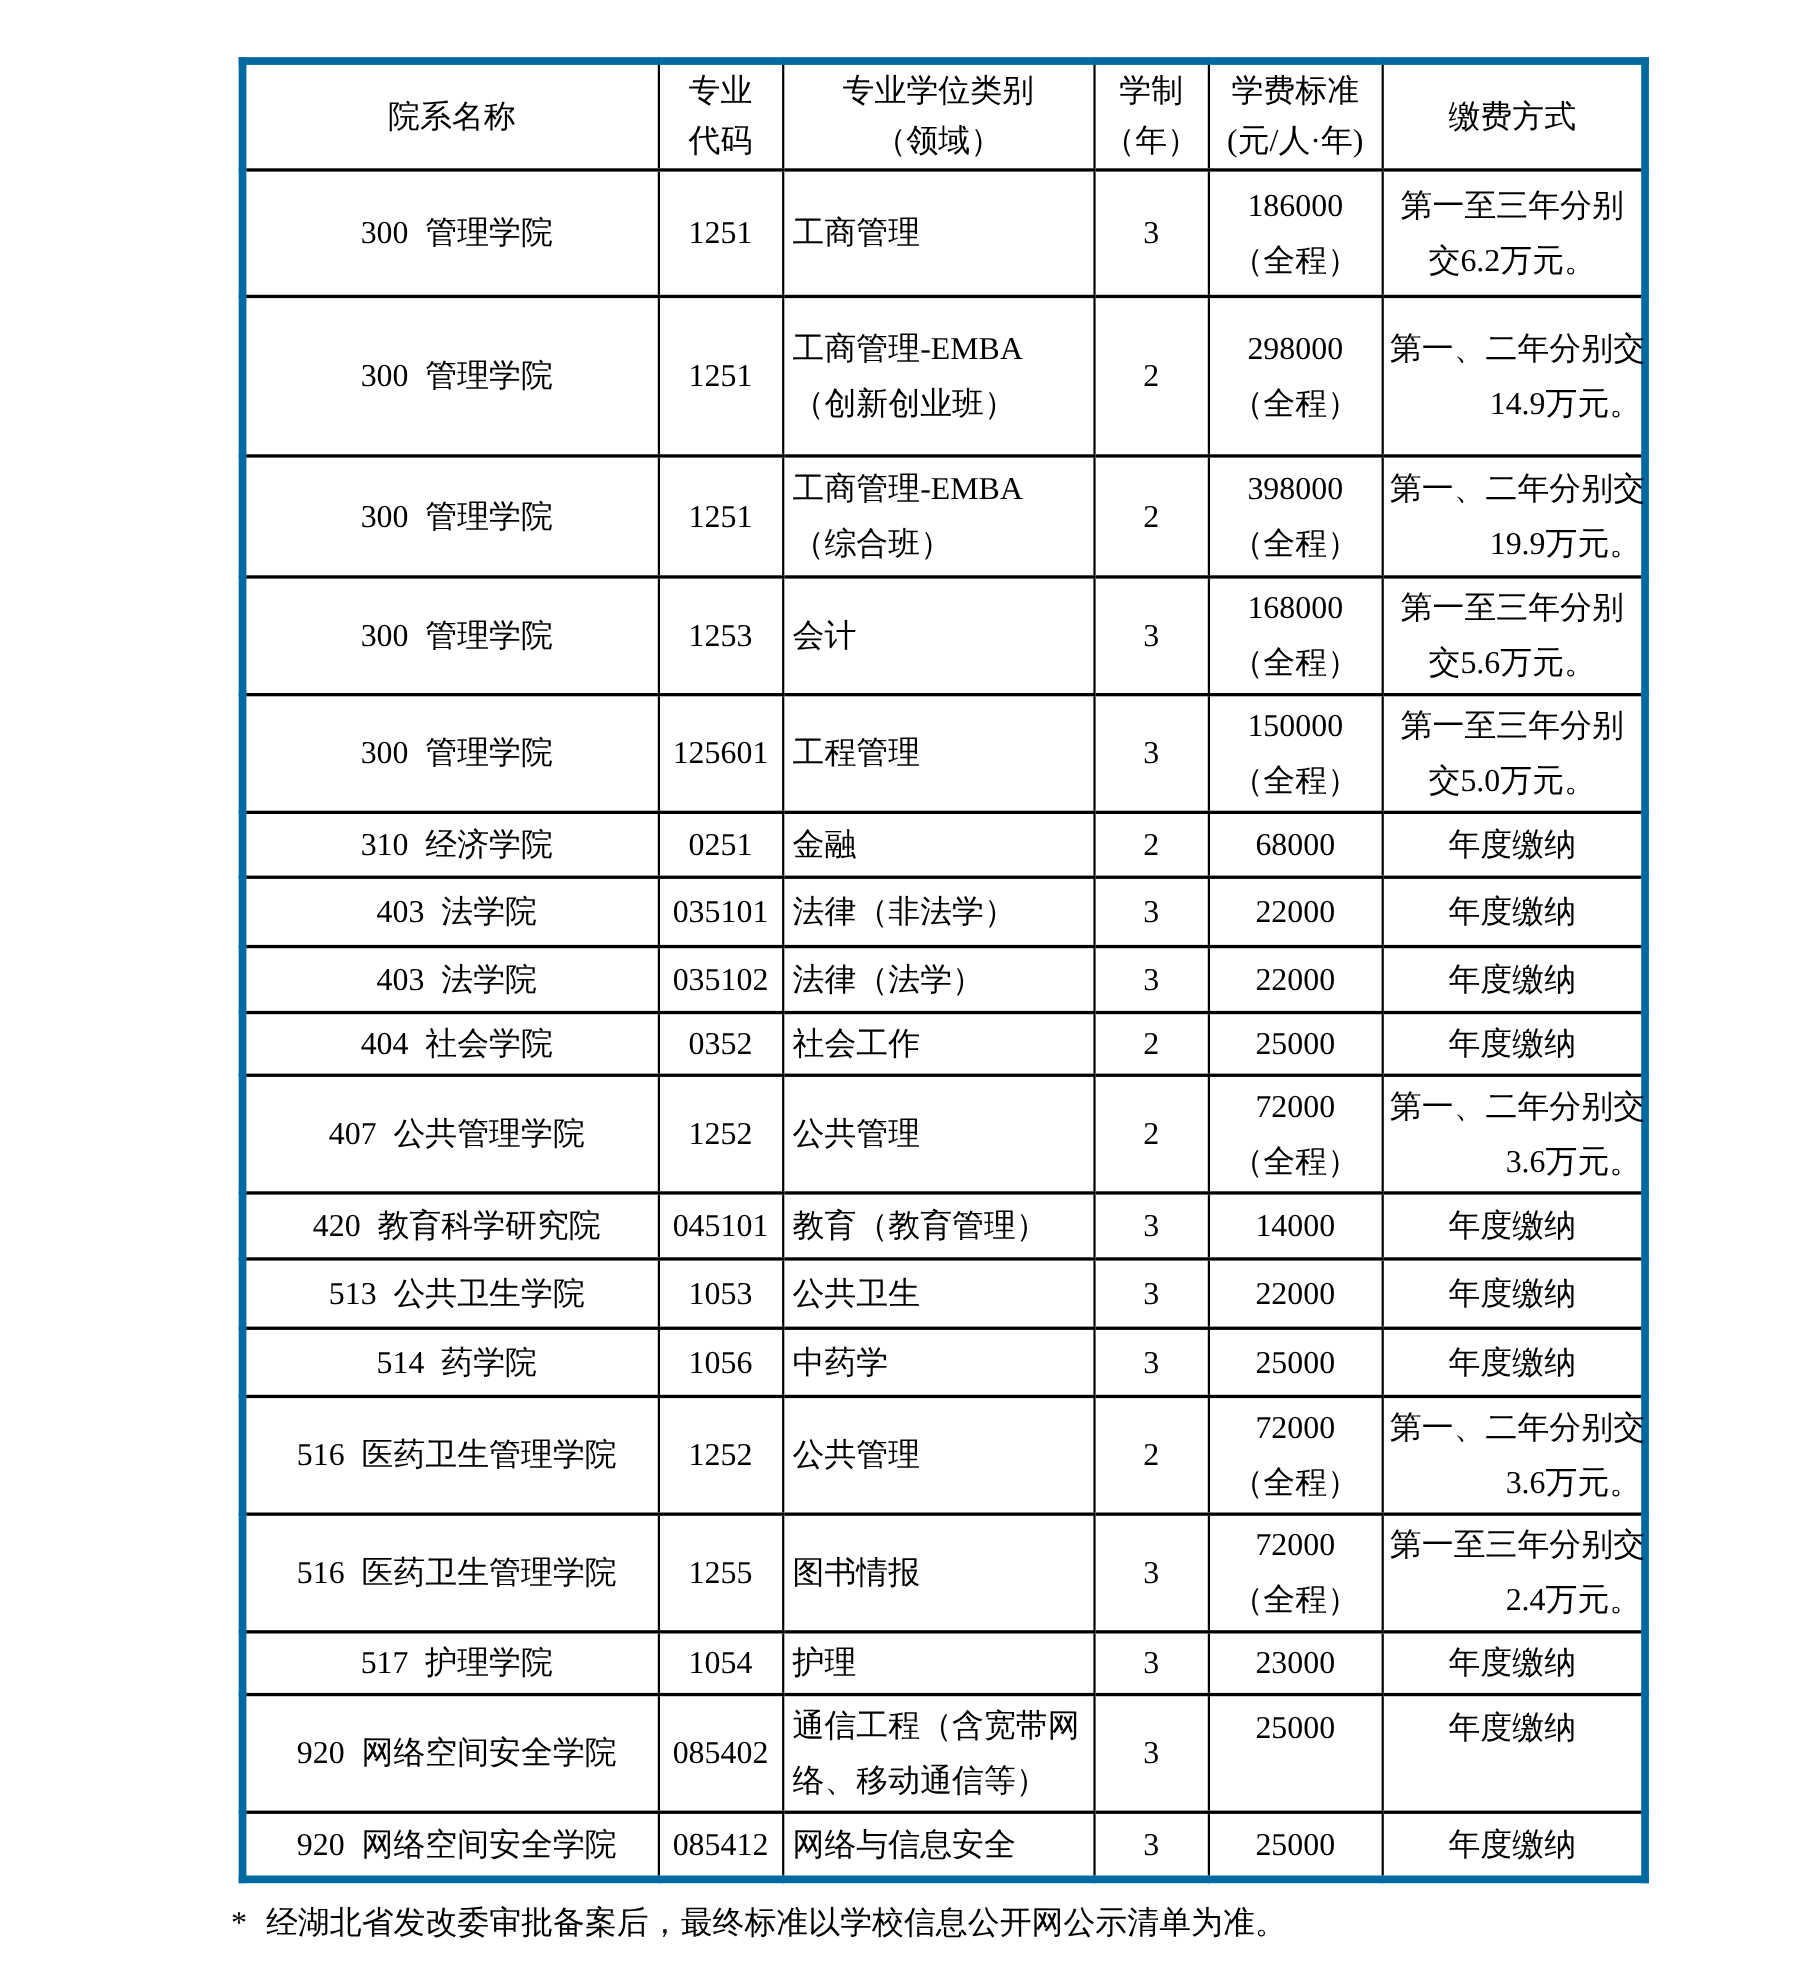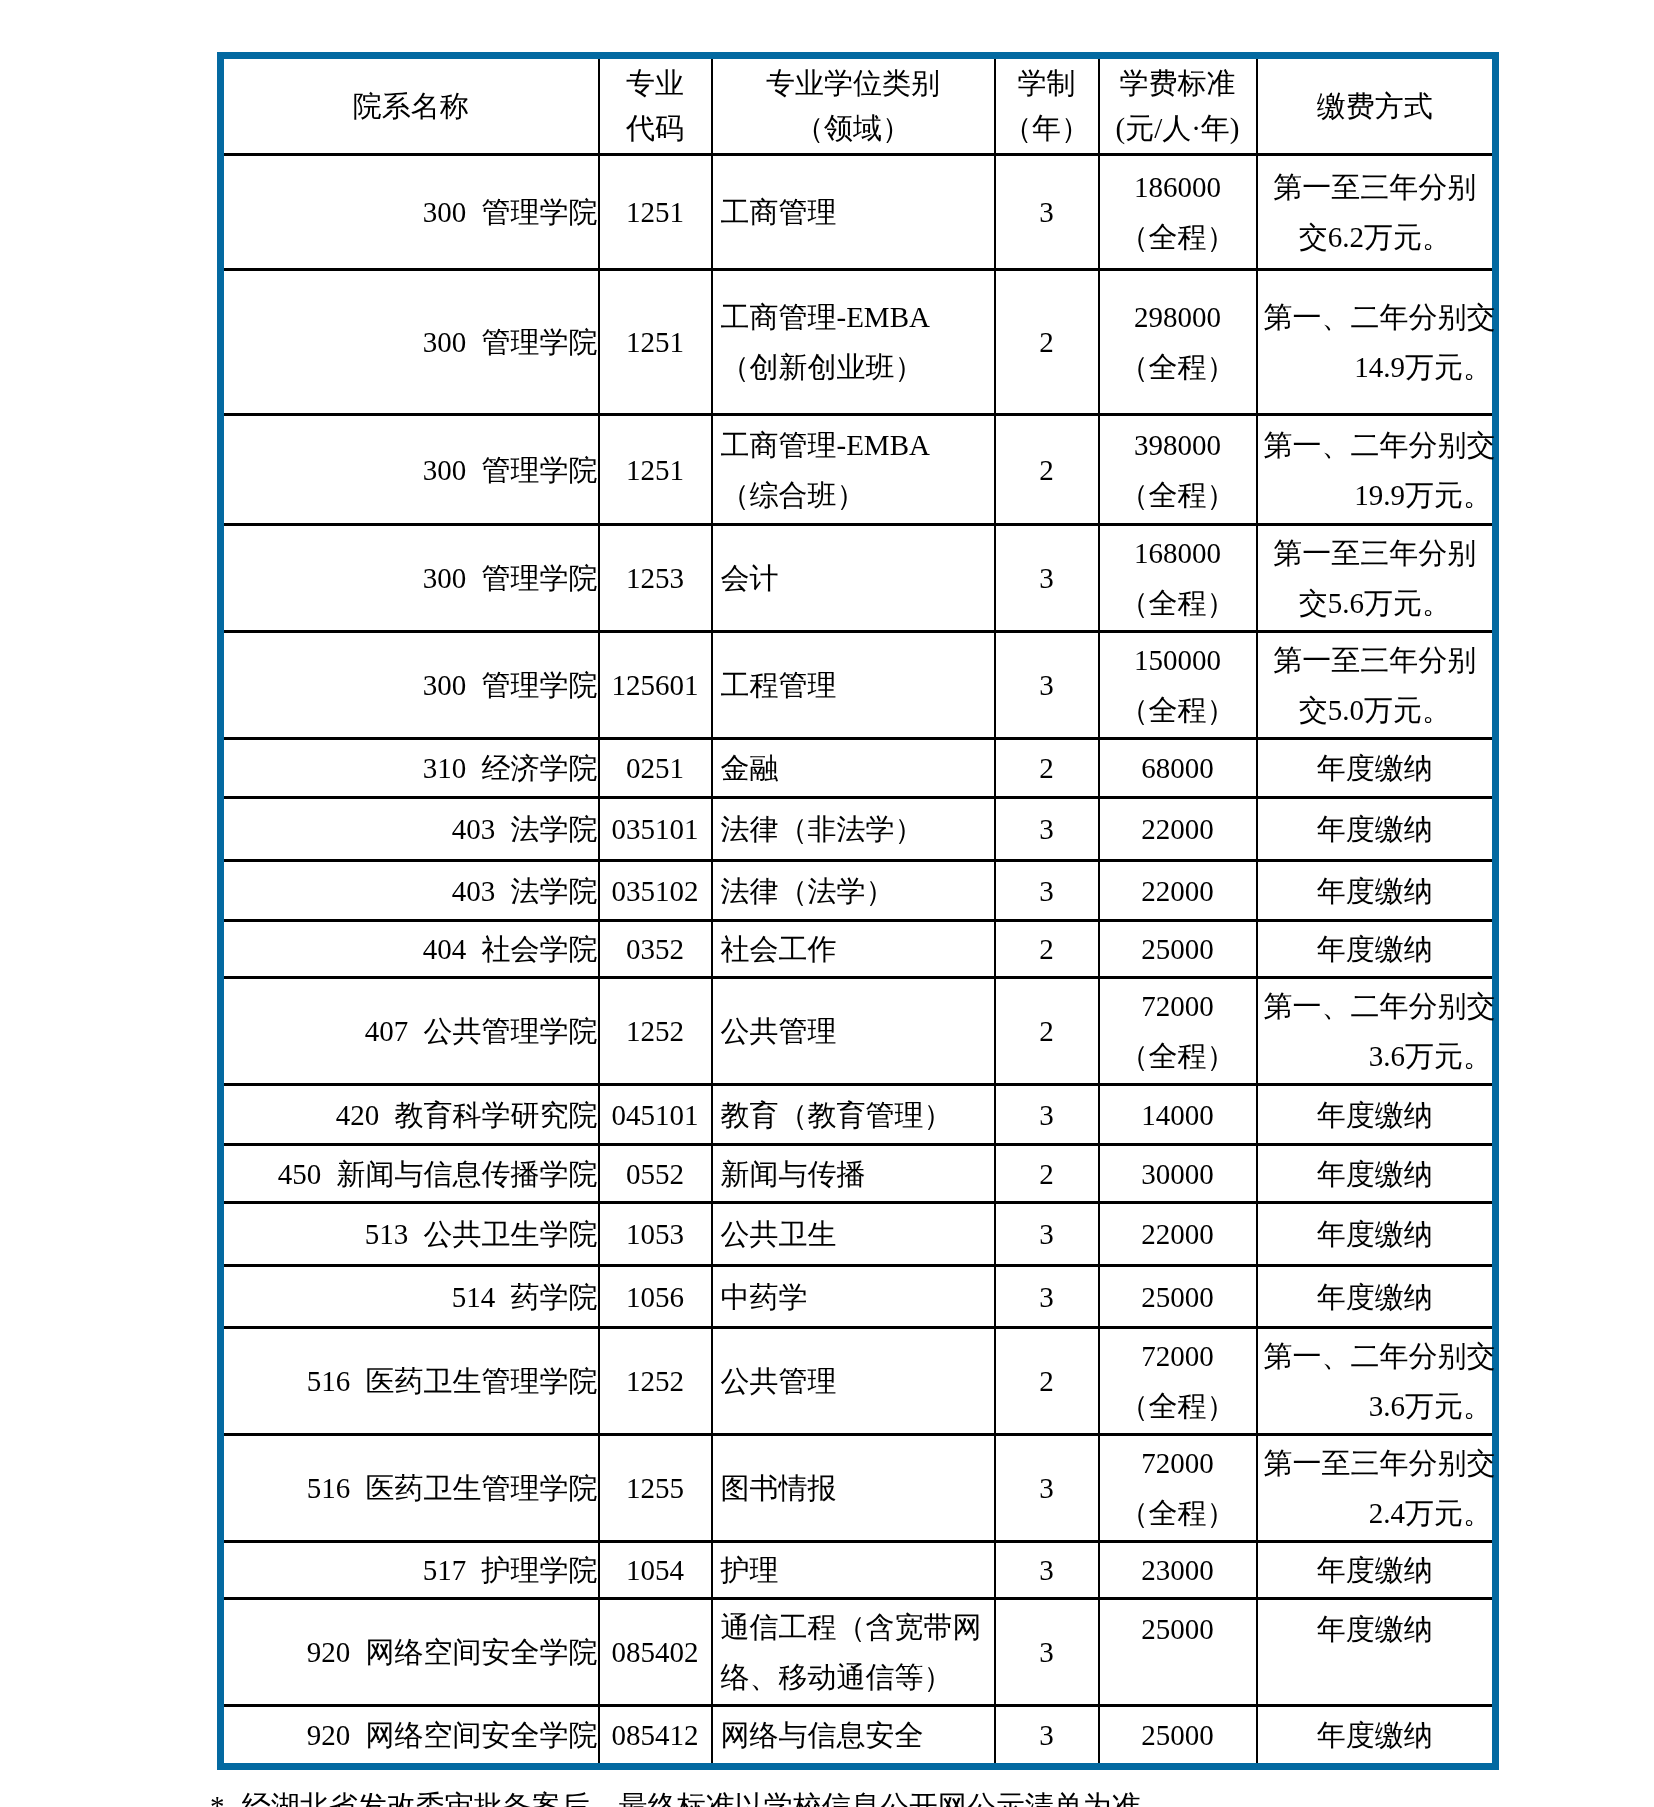--- a/index.html
+++ b/index.html
@@ -31,21 +31,21 @@
     vertical-align: middle;
     font-size: 29px;
     font-weight: normal;
     padding: 2px 0;
     overflow: visible;
   }
   .fee .line { line-height: 50px; }
   .fee thead th { text-align: center; }
   .fee thead th .line { line-height: 45px; }
   .fee thead tr { height: 98px; }
-  td.col-dept   { text-align: right; padding-left: 9px; word-spacing: 8px; }
+  td.col-dept   { text-align: center; padding-left: 9px; word-spacing: 8px; }
   td.col-code   { text-align: center; }
   td.col-degree { text-align: left; padding-left: 8px; }
   td.col-years  { text-align: center; }
   td.col-tuition{ text-align: center; }
   td.col-payment{ text-align: center; }
   td.pay-left   { text-align: right; padding-left: 6px; }
   td.pay-left .line { white-space: nowrap; }
   td.v-top { vertical-align: top; padding-top: 4px; }
   .footnote {
     margin: 16px 0 0 -7px;
@@ -321,40 +321,20 @@
           <td class="col-years">
             <div class="line">3</div>
           </td>
           <td class="col-tuition">
             <div class="line">14000</div>
           </td>
           <td class="col-payment">
             <div class="line">年度缴纳</div>
           </td>
         </tr>
-        <tr style="height: 58px;">
-          <td class="col-dept">
-            <div class="line">450 新闻与信息传播学院</div>
-          </td>
-          <td class="col-code">
-            <div class="line">0552</div>
-          </td>
-          <td class="col-degree">
-            <div class="line">新闻与传播</div>
-          </td>
-          <td class="col-years">
-            <div class="line">2</div>
-          </td>
-          <td class="col-tuition">
-            <div class="line">30000</div>
-          </td>
-          <td class="col-payment">
-            <div class="line">年度缴纳</div>
-          </td>
-        </tr>
         <tr style="height: 63px;">
           <td class="col-dept">
             <div class="line">513 公共卫生学院</div>
           </td>
           <td class="col-code">
             <div class="line">1053</div>
           </td>
           <td class="col-degree">
             <div class="line">公共卫生</div>
           </td>

